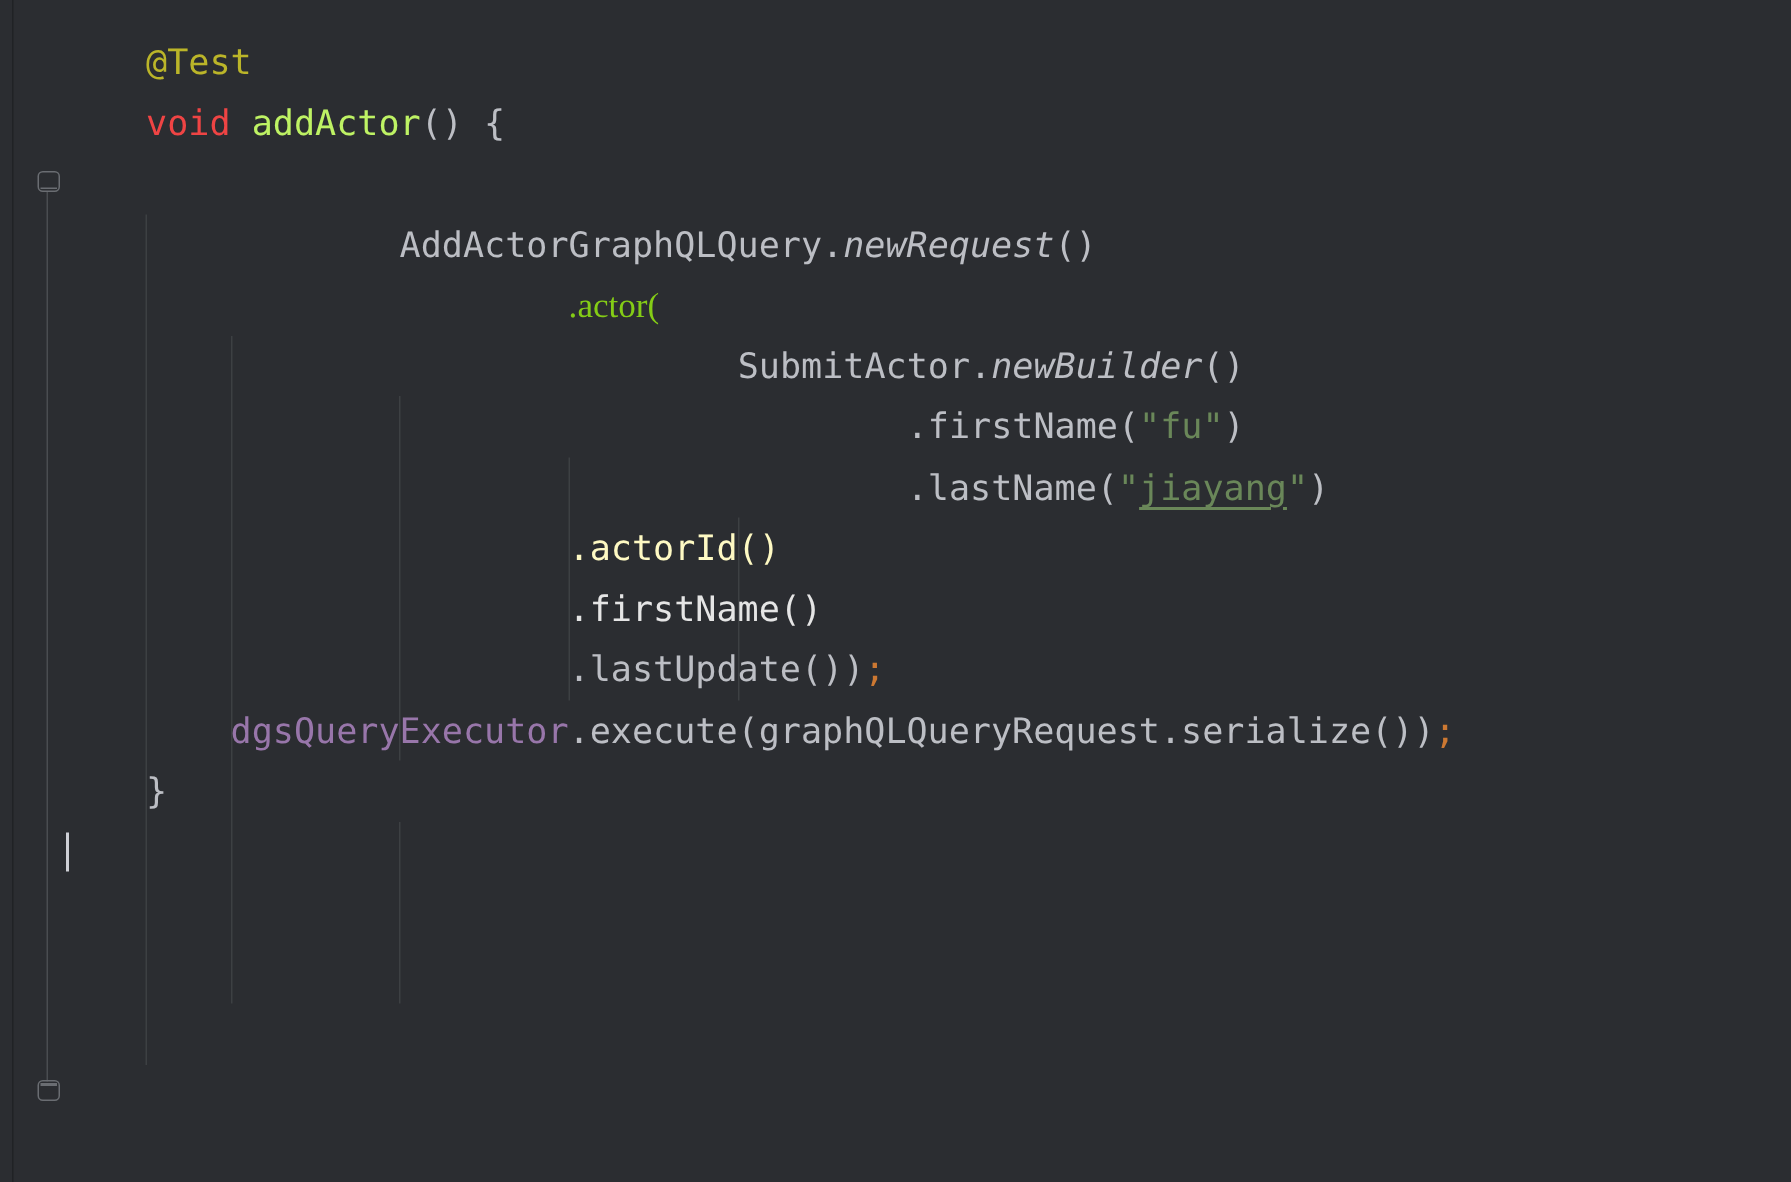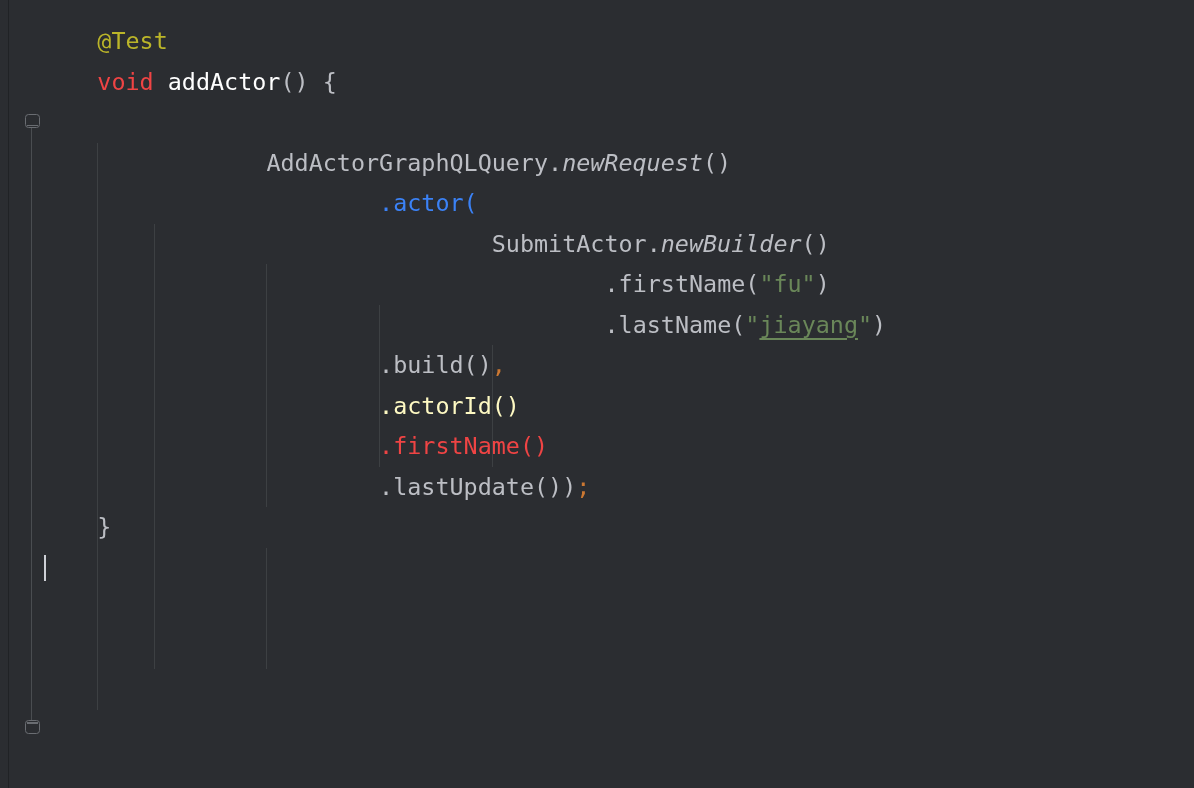--- a/index.html
+++ b/index.html
@@ -57,28 +57,28 @@
 
   <div class="code" id="code-lines">
 
     <div class="guide" style="left:56px;top:121.5px;height:567px;"></div>
     <div class="guide" style="left:113px;top:202.5px;height:445.5px;"></div>
     <div class="guide" style="left:225px;top:243px;height:243px;"></div>
     <div class="guide" style="left:225px;top:526.5px;height:121.5px;"></div>
     <div class="guide" style="left:338px;top:283.5px;height:162px;"></div>
     <div class="guide" style="left:451px;top:324px;height:121.5px;"></div>
       <div class="line" style="padding-left: 56.348px;"><span style="color: rgb(187, 181, 41);">@Test</span></div>
-      <div class="line" style="padding-left: 56.348px;"><span style="color: #ef4444;">void</span><span style="color: rgb(188, 190, 196);"> </span><span style="color: #ffffff;">addActor</span><span style="color: rgb(188, 190, 196);">() {</span></div>
+      <div class="line" style="padding-left: 56.348px;"><span style="color: #ef4444;">void</span><span style="color: rgb(188, 190, 196);"> </span><span style="color: #bef264;">addActor</span><span style="color: rgb(188, 190, 196);">() {</span></div>
       <div class="line" style="padding-left: 0px;"></div>
       <div class="line" style="padding-left: 225.392px;"><span style="color: rgb(188, 190, 196);">AddActorGraphQLQuery.</span><span style="color: rgb(188, 190, 196); font-style: italic;">newRequest</span><span style="color: rgb(188, 190, 196);">()</span></div>
-      <div class="line" style="padding-left: 338.088px;"><span style="color: #3b82f6;">.actor(</span></div>
+      <div class="line" style="padding-left: 338.088px;"><span style="color: #84cc16; font-family: Liberation Serif, serif;">.actor(</span></div>
       <div class="line" style="padding-left: 450.784px;"><span style="color: rgb(188, 190, 196);">SubmitActor.</span><span style="color: rgb(188, 190, 196); font-style: italic;">newBuilder</span><span style="color: rgb(188, 190, 196);">()</span></div>
       <div class="line" style="padding-left: 563.48px;"><span style="color: rgb(188, 190, 196);">.firstName(</span><span style="color: rgb(106, 135, 89);">"fu"</span><span style="color: rgb(188, 190, 196);">)</span></div>
       <div class="line" style="padding-left: 563.48px;"><span style="color: rgb(188, 190, 196);">.lastName(</span><span style="color: rgb(106, 135, 89);">"</span><span class="wavy" style="color: rgb(106, 135, 89);">jiayang</span><span style="color: rgb(106, 135, 89);">"</span><span style="color: rgb(188, 190, 196);">)</span></div>
-      <div class="line" style="padding-left: 338.088px;"><span style="color: rgb(188, 190, 196);">.build()</span><span style="color: rgb(204, 120, 50);">,</span></div>
       <div class="line" style="padding-left: 338.088px;"><span style="color: #fef9c3; text-align: right;">.actorId()</span></div>
-      <div class="line" style="padding-left: 338.088px;"><span style="color: #ef4444;">.firstName()</span></div>
+      <div class="line" style="padding-left: 338.088px;"><span style="color: #e5e5e5;">.firstName()</span></div>
       <div class="line" style="padding-left: 338.088px;"><span style="color: rgb(188, 190, 196);">.lastUpdate())</span><span style="color: rgb(204, 120, 50);">;</span></div>
+      <div class="line" style="padding-left: 112.696px;"><span style="color: rgb(152, 118, 170);">dgsQueryExecutor</span><span style="color: rgb(188, 190, 196);">.execute(graphQLQueryRequest.serialize())</span><span style="color: rgb(204, 120, 50);">;</span></div>
       <div class="line" style="padding-left: 56.348px;"><span style="color: rgb(188, 190, 196);">}</span></div>
       <div class="line" style="padding-left: 0px;"><div class="caret" style="left: 3px; background: rgb(206, 208, 214);"></div></div>
     </div>
 
 </div>
 
 </body></html>

